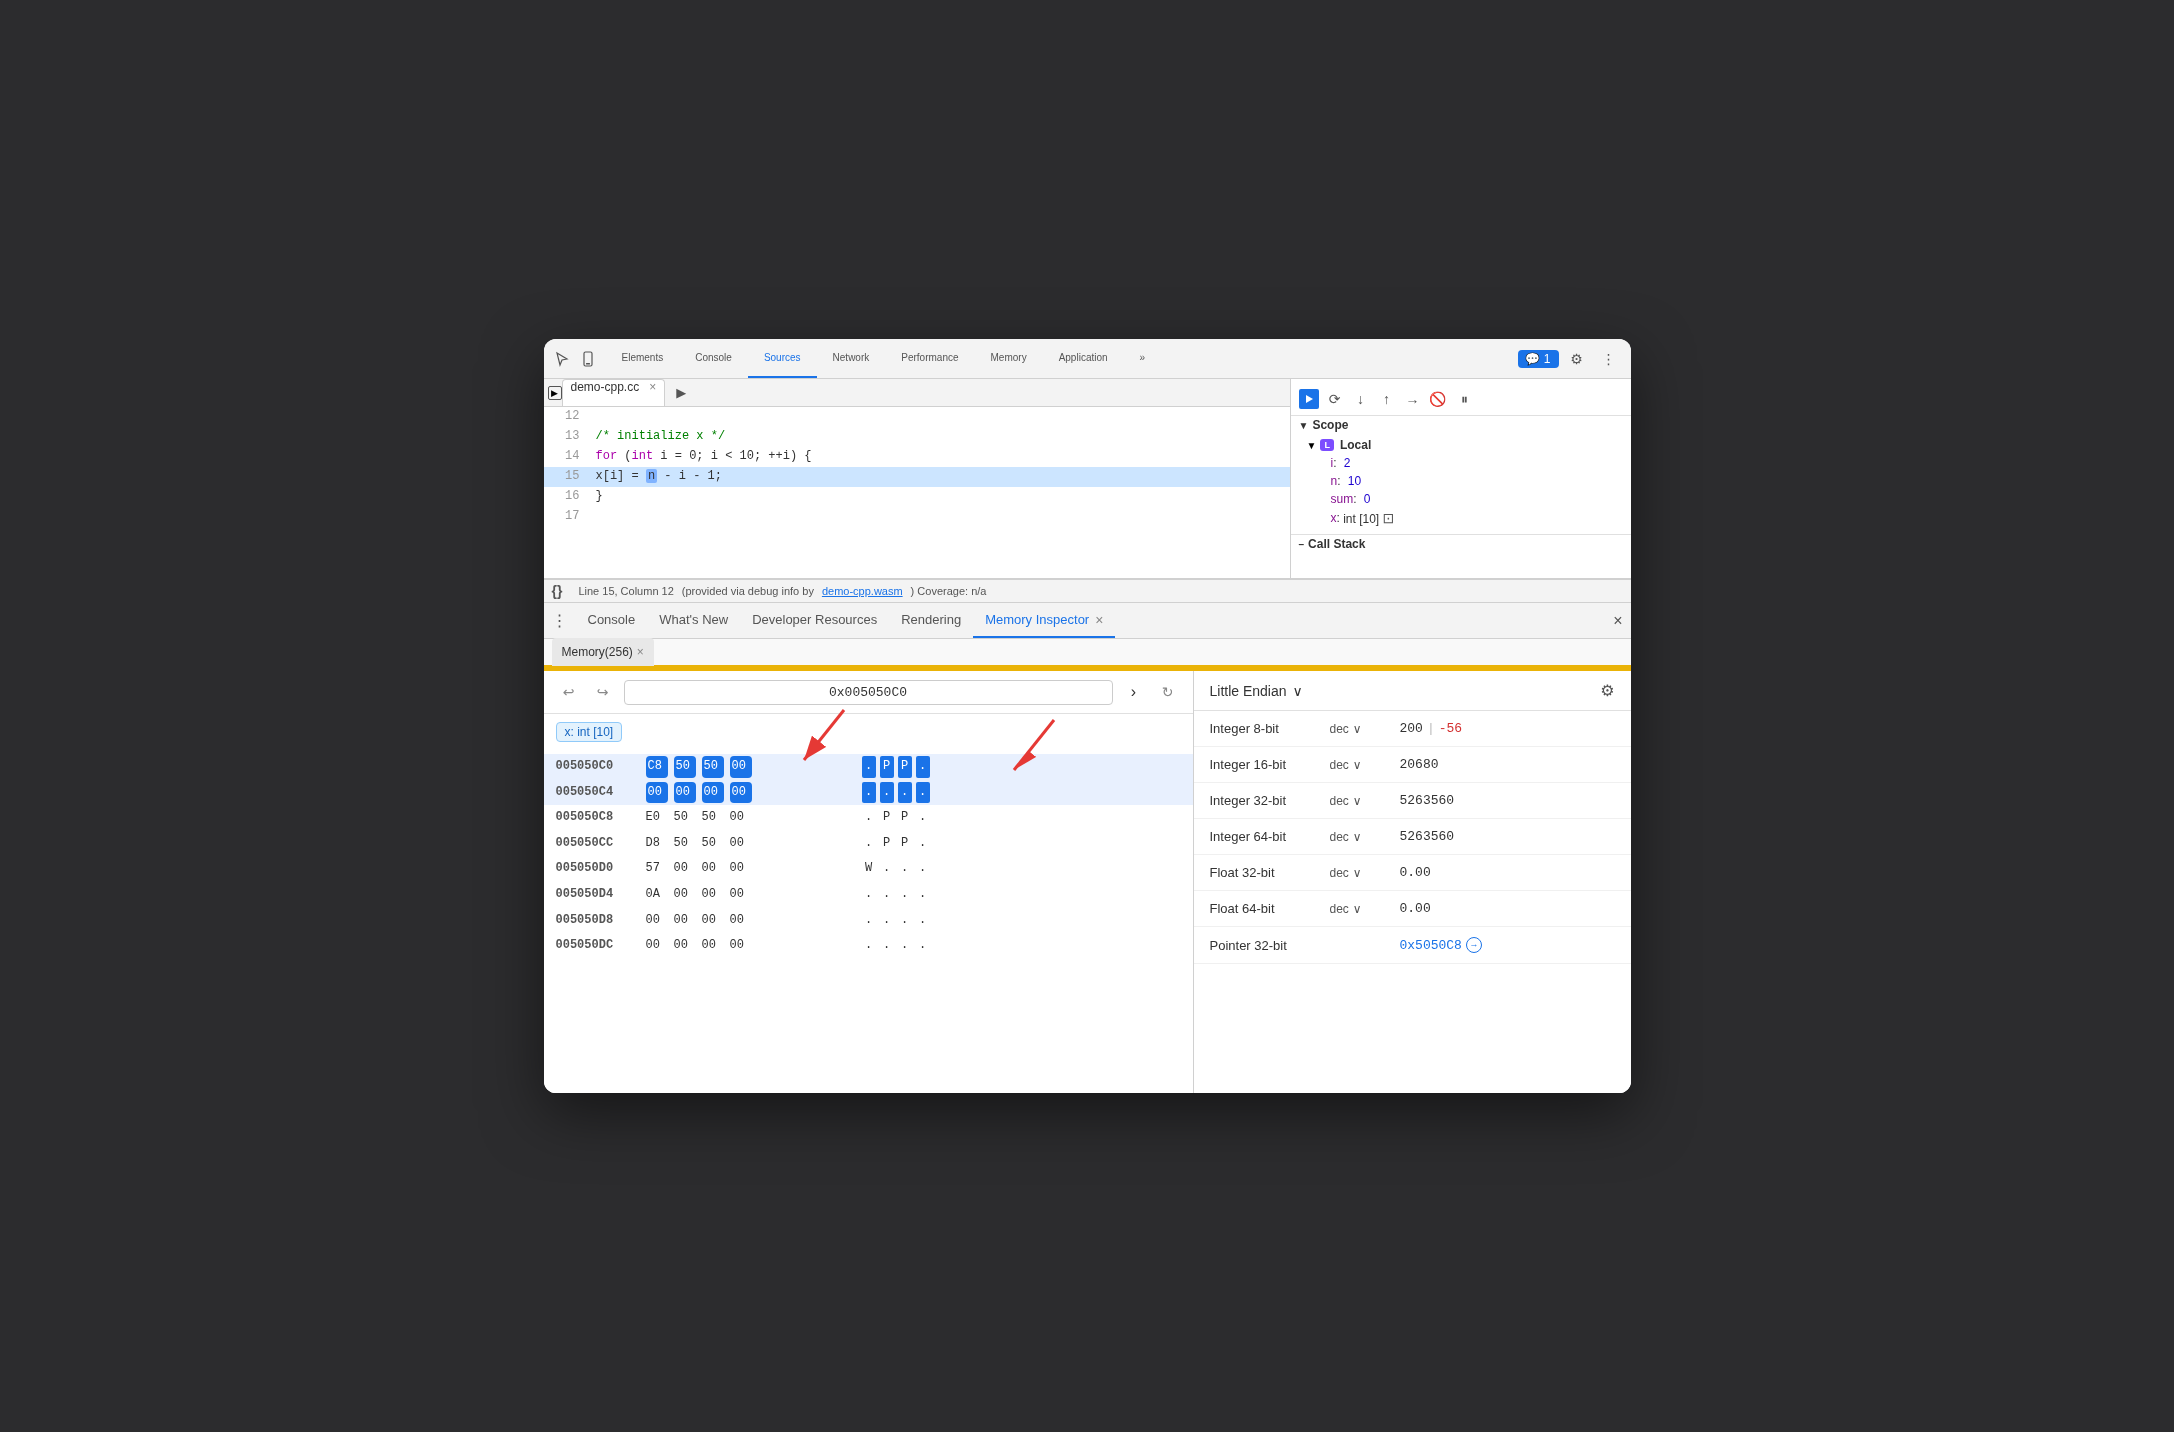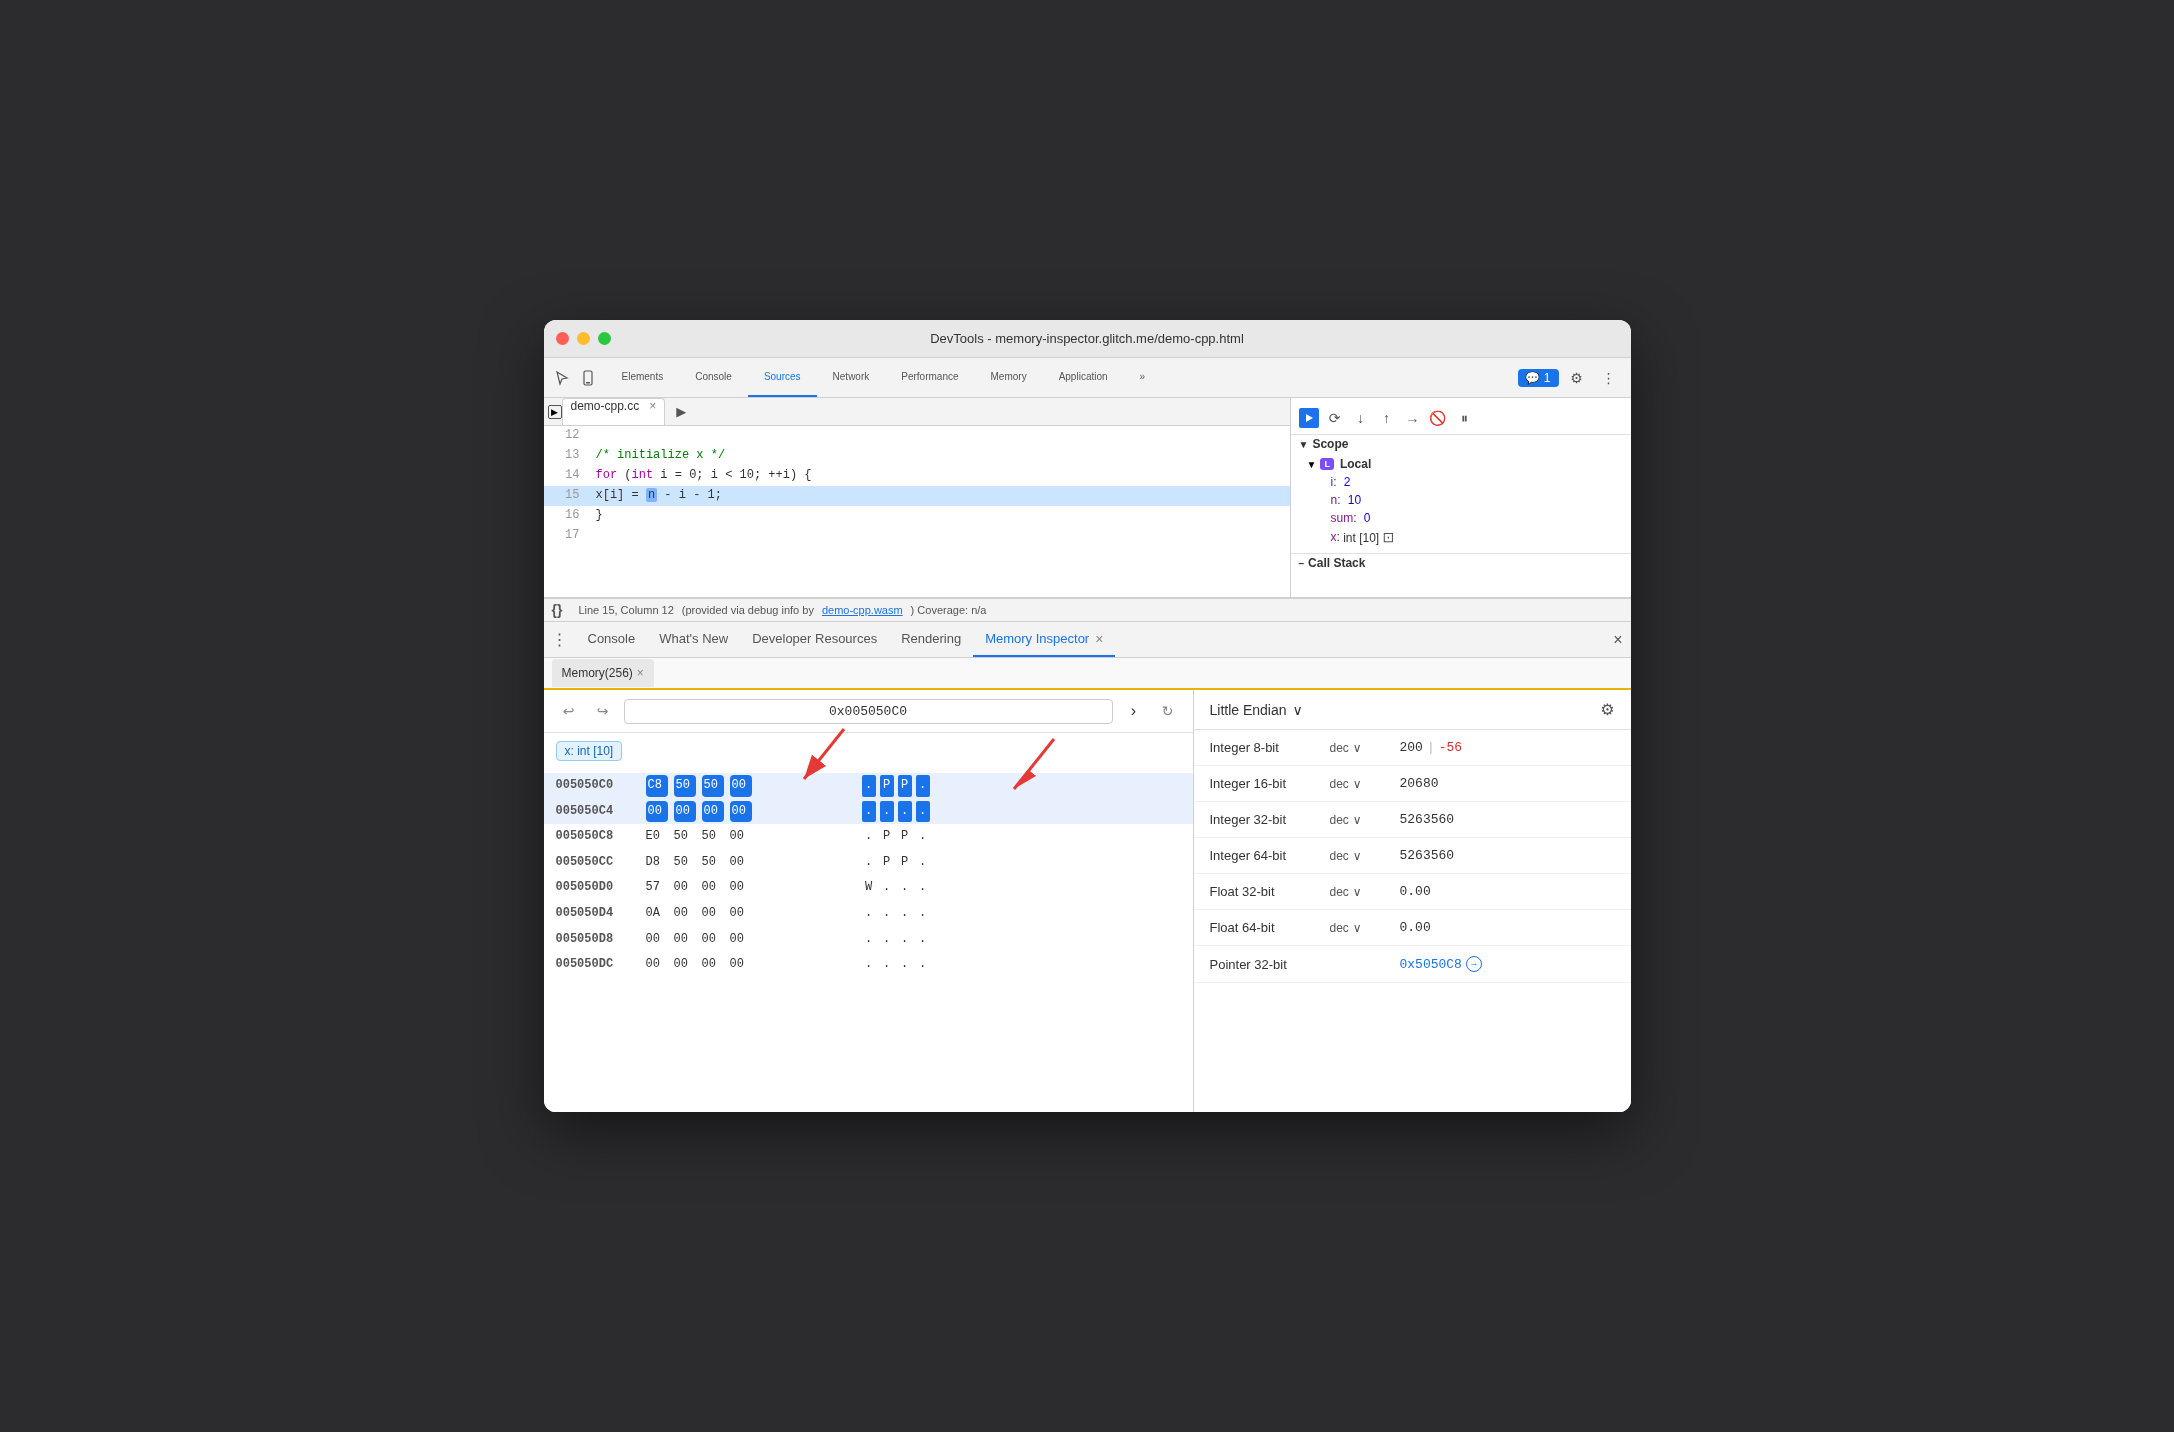--- a/index.html
+++ b/index.html
@@ -317,21 +317,21 @@
     }
     
     .memory-content {
       display: flex;
       flex: 1;
       overflow: hidden;
     }
     
     .memory-sub-tabs {
       background: #f9f9f9;
-      border-bottom: 2px solid #eab308;
+      border-bottom: 6px solid #eab308;
       height: 32px;
       display: flex;
       align-items: center;
       padding: 0 8px;
       gap: 4px;
     }
     .memory-sub-tab {
       display: flex;
       align-items: center;
       gap: 4px;
@@ -540,28 +540,20 @@
       justify-content: center;
       font-size: 9px;
       color: #1a73e8;
     }
   </style>
 </head>
 <body>
 
 <div class="window">
 
-  <div class="titlebar">
-    <div class="traffic-lights">
-      <div class="traffic-light tl-red"></div>
-      <div class="traffic-light tl-yellow"></div>
-      <div class="traffic-light tl-green"></div>
-    </div>
-    <span class="titlebar-title">DevTools - memory-inspector.glitch.me/demo-cpp.html</span>
-  </div>
 
   <div class="devtools-toolbar">
     <div class="toolbar-icons-left">
       <div class="toolbar-icon">
         <svg width="16" height="16" viewBox="0 0 16 16" fill="none">
             <path d="M3 2l10 6-5 1-2 5z" stroke="#555" stroke-width="1.2" fill="none"></path>
           </svg>
       </div>
       <div class="toolbar-icon">
         <svg width="16" height="16" viewBox="0 0 16 16">

